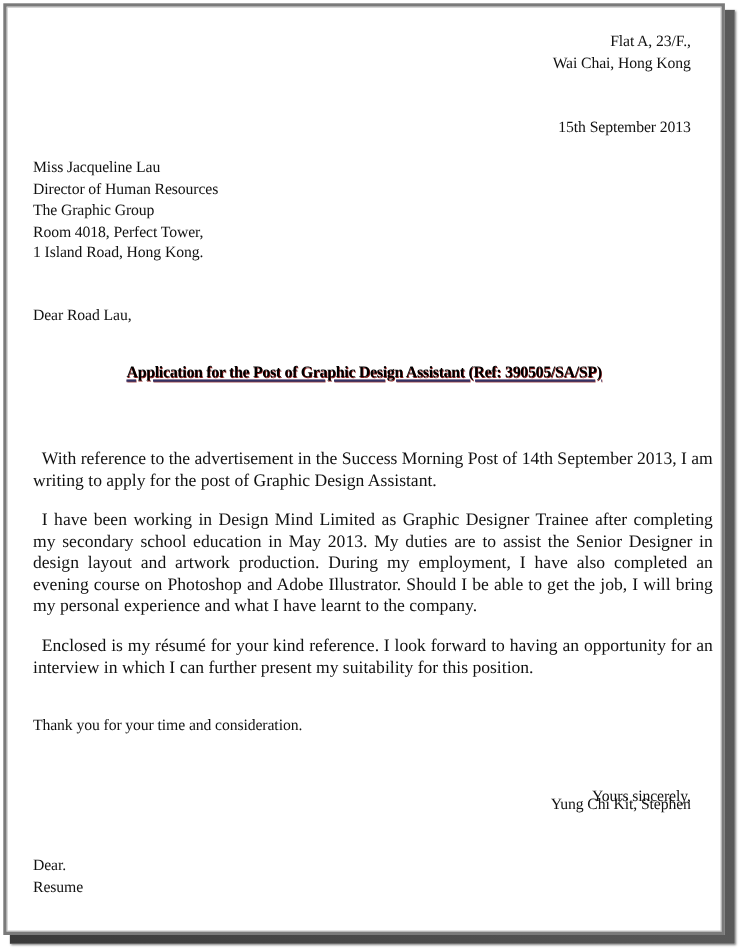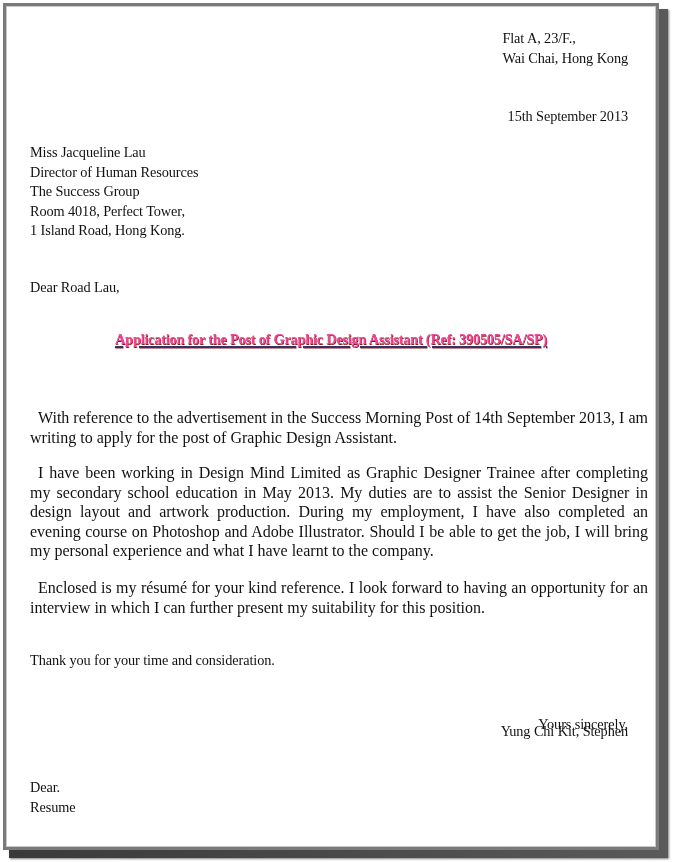--- a/index.html
+++ b/index.html
@@ -35,34 +35,35 @@
       box-shadow: inset 0 0 0 1px #c8c8c8;
     }
     .text {
       position: absolute;
       font-size: 14.3px;
       line-height: 19.5px;
       white-space: nowrap;
       letter-spacing: -0.1px;
     }
     .right {
+      text-align: right;
       right: 28px;
     }
     .left {
       left: 24px;
     }
     .title {
       position: absolute;
       left: 0;
       width: 650px;
       text-align: center;
       top: 325px;
       font-size: 14.5px;
       font-weight: bold;
-      color: #ec4899;
+      color: #000000;
       text-decoration: underline;
       text-decoration-color: #333366;
       text-decoration-thickness: 1.5px;
       text-underline-offset: 2px;
       text-shadow: 0.5px 0.5px 0 #8b1a1a;
       letter-spacing: -0.3px;
     }
     .para {
       position: absolute;
       left: 24px;
@@ -83,21 +84,21 @@
   <div class="text right" style="top:23px;">
     <div>Flat A, 23/F.,</div>
     <div>Wai Chai, Hong Kong</div>
   </div>
 
   <div class="text right" style="top:101px;">15th September 2013</div>
 
   <div class="text left" style="top:137px;">
     <div>Miss Jacqueline Lau</div>
     <div>Director of Human Resources</div>
-    <div>The Success Group</div>
+    <div>The Graphic Group</div>
     <div>Room 4018, Perfect Tower,</div>
     <div>1 Island Road, Hong Kong.</div>
   </div>
 
   <div class="text left" style="top:272px;">Dear Road Lau,</div>
 
   <div class="title">Application for the Post of Graphic Design Assistant (Ref: 390505/SA/SP)</div>
 
   <div class="para" style="top:402px;">With reference to the advertisement in the Success Morning Post of 14th September 2013, I am writing to apply for the post of Graphic Design Assistant.</div>
   <div class="para" style="top:457px;">I have been working in Design Mind Limited as Graphic Designer Trainee after completing my secondary school education in May 2013. My duties are to assist the Senior Designer in design layout and artwork production. During my employment, I have also completed an evening course on Photoshop and Adobe Illustrator. Should I be able to get the job, I will bring my personal experience and what I have learnt to the company.</div>

